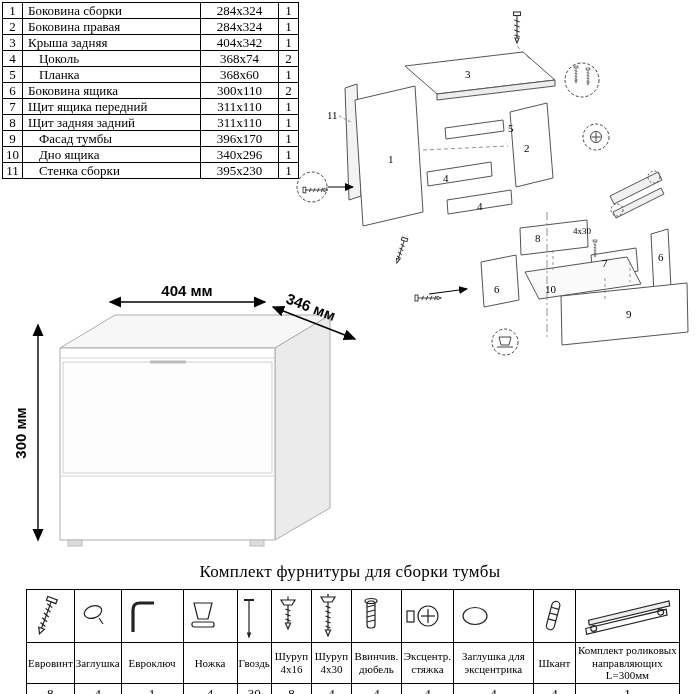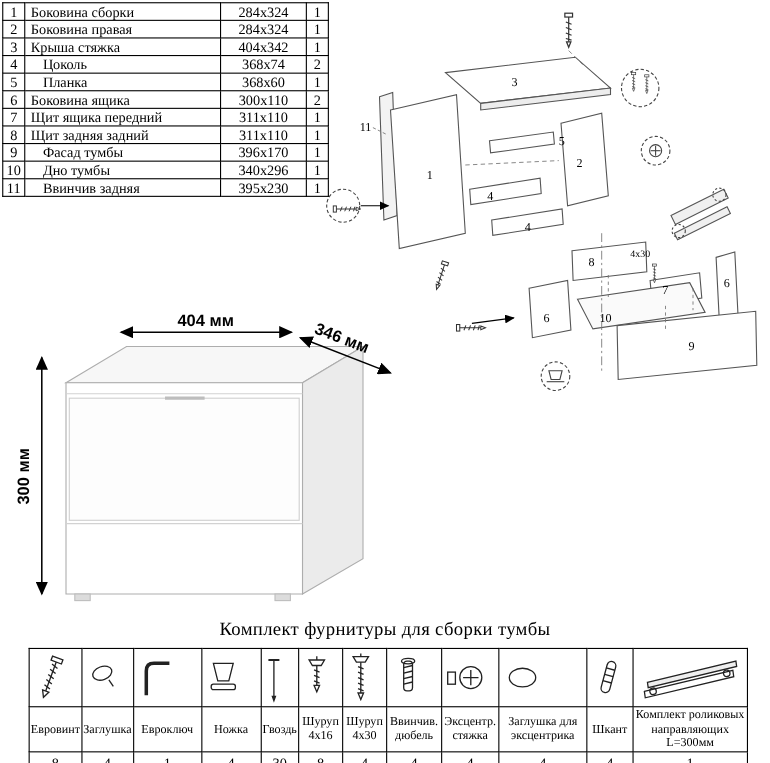--- a/index.html
+++ b/index.html
@@ -48,21 +48,21 @@
       <td class="c">1</td>
     </tr>
     <tr>
       <td class="c">2</td>
       <td class="name">Боковина правая</td>
       <td class="c">284х324</td>
       <td class="c">1</td>
     </tr>
     <tr>
       <td class="c">3</td>
-      <td class="name">Крыша стяжка</td>
+      <td class="name">Крыша задняя</td>
       <td class="c">404х342</td>
       <td class="c">1</td>
     </tr>
     <tr>
       <td class="c">4</td>
       <td class="name indent">Цоколь</td>
       <td class="c">368х74</td>
       <td class="c">2</td>
     </tr>
     <tr>
@@ -90,27 +90,27 @@
       <td class="c">1</td>
     </tr>
     <tr>
       <td class="c">9</td>
       <td class="name indent">Фасад тумбы</td>
       <td class="c">396х170</td>
       <td class="c">1</td>
     </tr>
     <tr>
       <td class="c">10</td>
-      <td class="name indent">Дно тумбы</td>
+      <td class="name indent">Дно ящика</td>
       <td class="c">340х296</td>
       <td class="c">1</td>
     </tr>
     <tr>
       <td class="c">11</td>
-      <td class="name indent">Ввинчив задняя</td>
+      <td class="name indent">Стенка сборки</td>
       <td class="c">395х230</td>
       <td class="c">1</td>
     </tr>
   </tbody>
 </table>
 
 <svg class="exploded" viewBox="0 0 405 360">
   <defs>
     <marker id="ah1" markerWidth="10" markerHeight="8" refX="8" refY="4" orient="auto-start-reverse">
       <path d="M0,0 L9,4 L0,8 z" fill="#000"></path>

